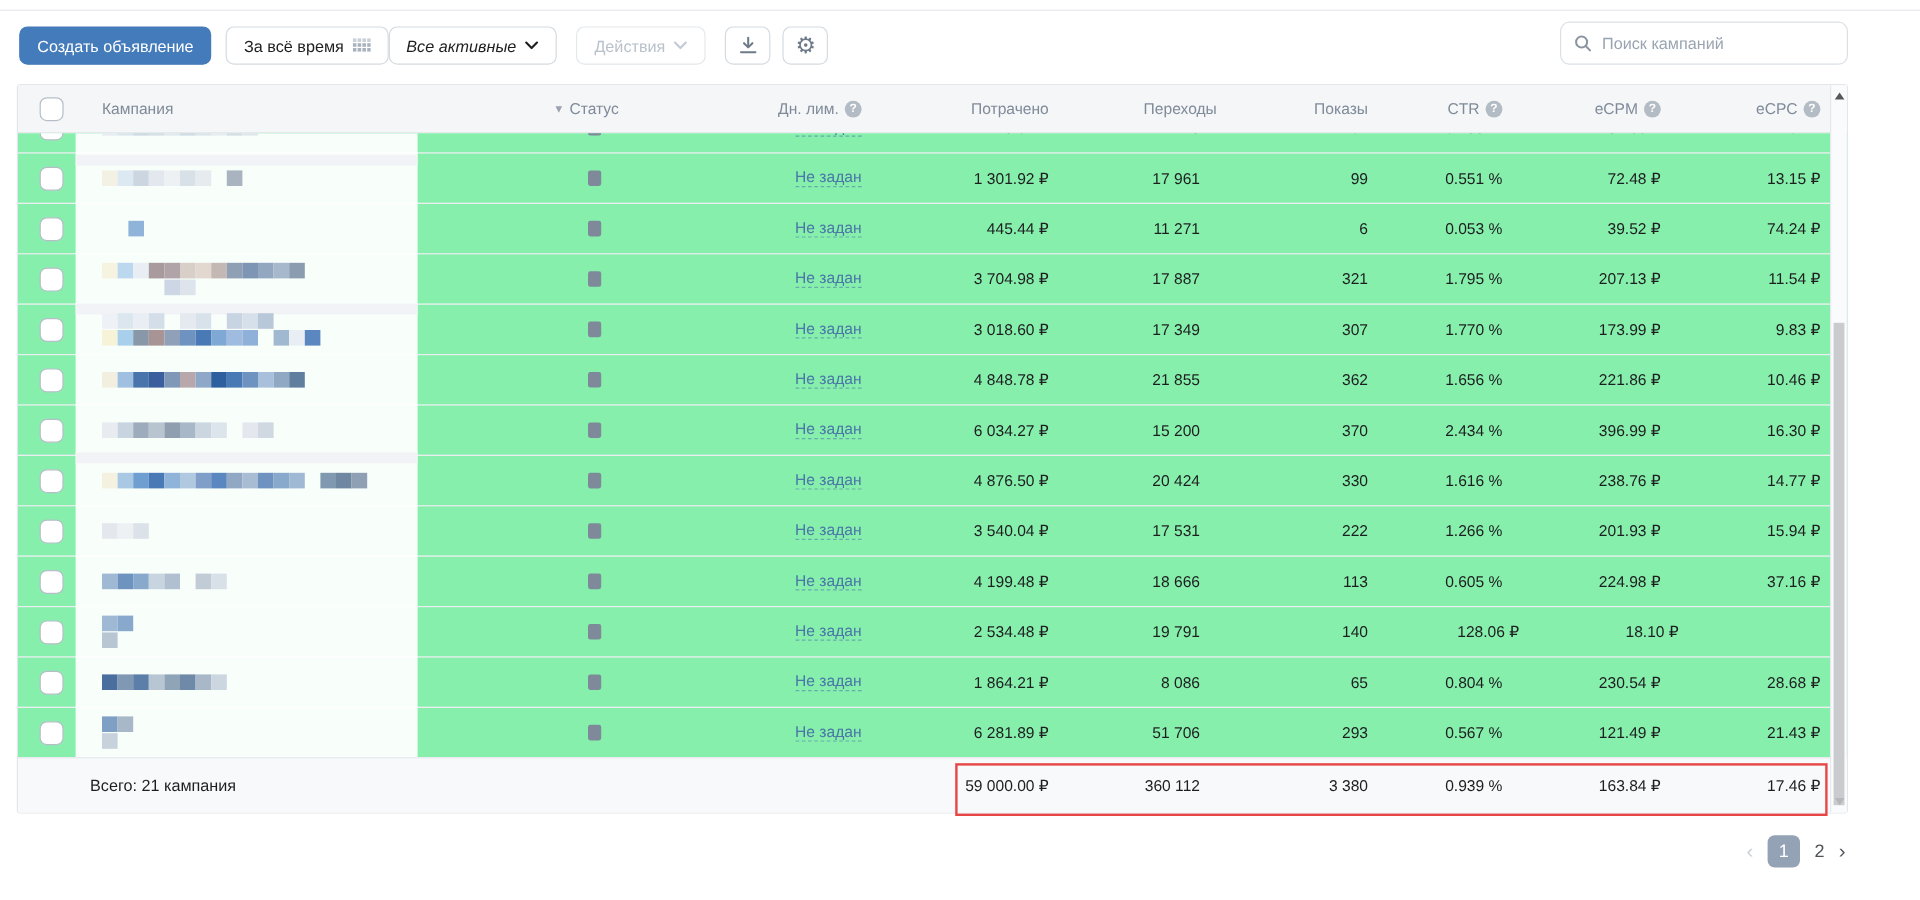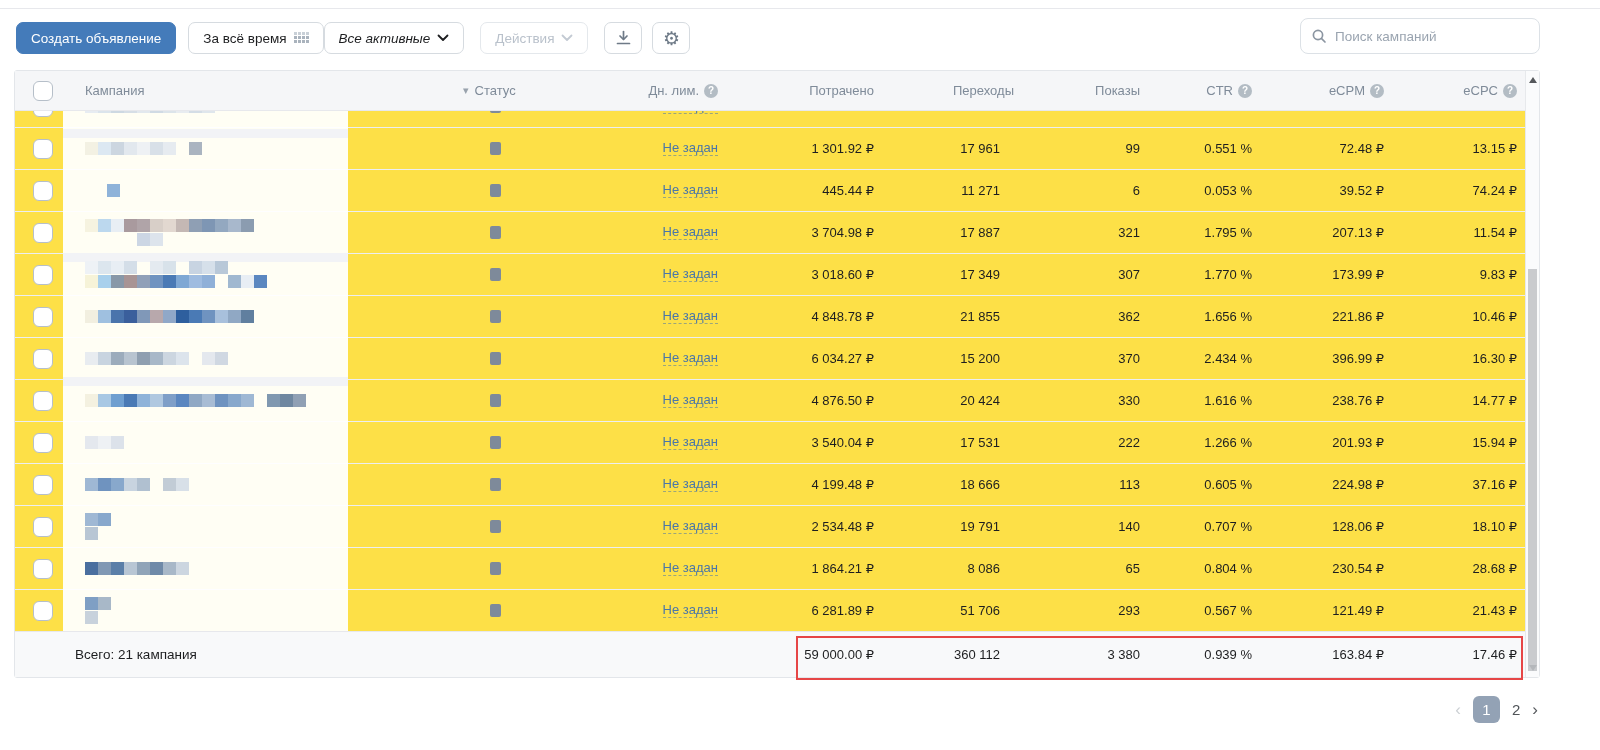--- a/index.html
+++ b/index.html
@@ -43,21 +43,21 @@
   .c-clicks{width:140px;padding-right:16px;}
   .c-ctr{width:118px;padding-right:22px;}
   .c-ecpm{width:132px;padding-right:22px;}
   .c-ecpc{width:121px;padding-right:10px;}
   .sort-tri{color:#99a2ad;font-size:11px;margin-right:6px;}
   .help{width:14px;height:14px;border-radius:50%;background:#b3bcc4;color:#fff;font-size:10px;
     font-weight:bold;display:inline-flex;align-items:center;justify-content:center;margin-left:5px;flex:none;cursor:pointer;}
   .checkbox{width:20px;height:20px;border:1.5px solid #b6bfc9;border-radius:6px;background:#fff;cursor:pointer;flex:none;}
 
   .tbody{position:relative;height:520px;overflow:hidden;}
-  .row{display:flex;align-items:center;height:42px;border-top:1px solid #eceef1;background:#fde047;font-size:13px;text-align:center;}
+  .row{display:flex;align-items:center;height:42px;border-top:1px solid #eceef1;background:#86efac;font-size:13px;text-align:center;}
   .row:first-child{border-top:none;}
   .row.clipped{margin-top:-26px;}
   .status-sq{width:11px;height:13px;border-radius:2px;background:var(--status);margin-left:27px;}
   .pseudo-link{color:var(--link);border-bottom:1px dashed rgba(74,118,168,.55);line-height:1.15;cursor:pointer;}
 
   .blur-overlay{position:absolute;left:48px;top:0;width:285px;height:100%;
     background:rgba(255,255,255,.94);z-index:2;pointer-events:none;}
   .blur-band{position:absolute;left:0;width:100%;height:9px;background:#f2f3f6;}
   .mosaic{position:relative;z-index:3;}
   .m-line{display:flex;height:13px;}
@@ -558,21 +558,20 @@
         </div>
     <div class="cell c-status">
           <span class="status-sq"></span>
         </div>
     <div class="cell c-dnlim">
           <span class="pseudo-link">Не задан</span>
         </div>
     <div class="cell c-num c-spent">2 534.48 ₽</div>
     <div class="cell c-num c-shows">19 791</div>
     <div class="cell c-num c-clicks">140</div>
-    <div class="cell c-num c-ctr">0.707 %</div>
     <div class="cell c-num c-ecpm">128.06 ₽</div>
     <div class="cell c-num c-ecpc">18.10 ₽</div>
   </div>
       <div class="row">
     <div class="cell c-check">
           <span class="checkbox"></span>
         </div>
     <div class="cell c-camp">
           <div class="mosaic">
             <div class="m-line">

